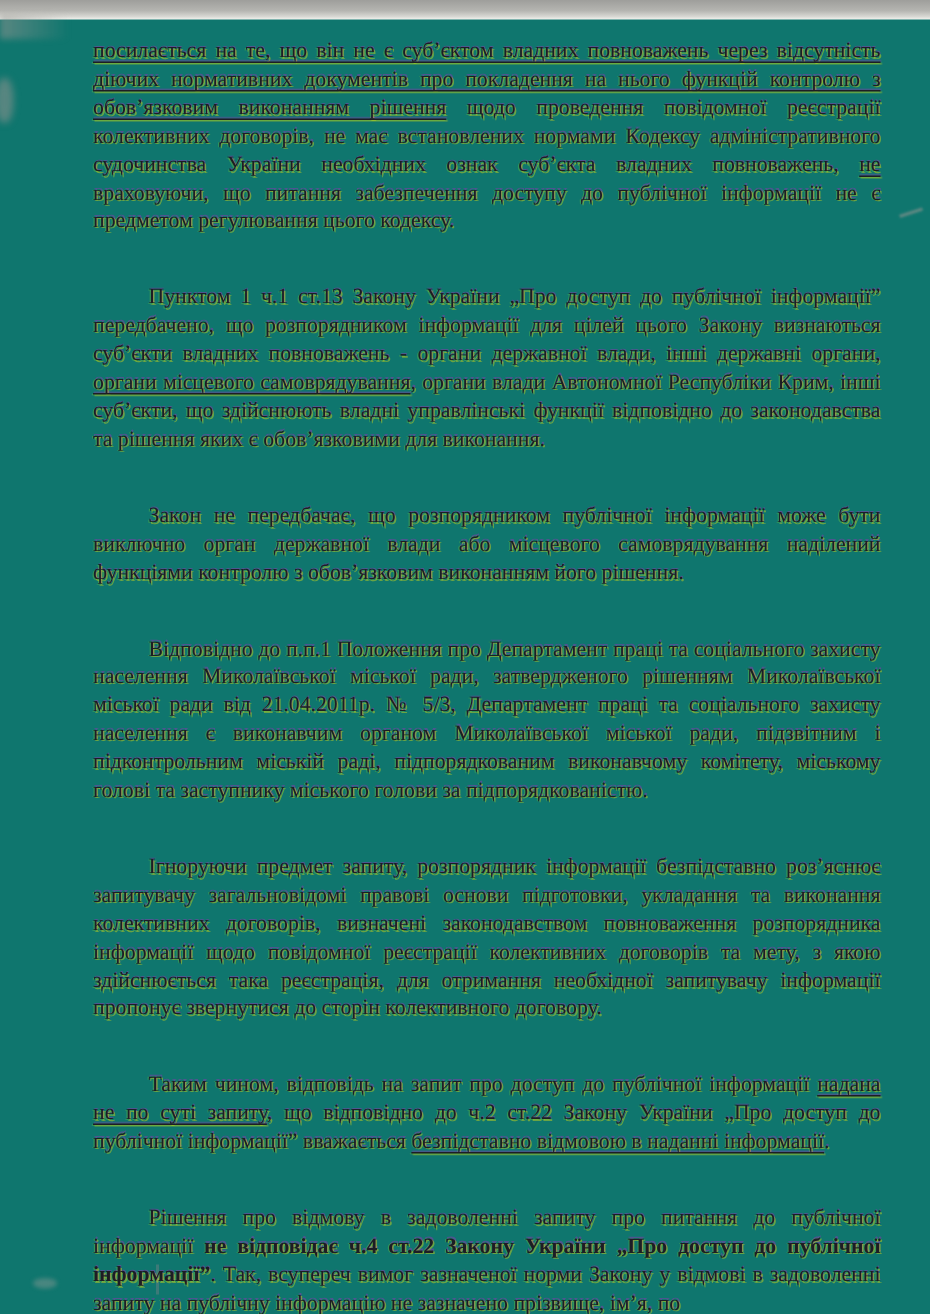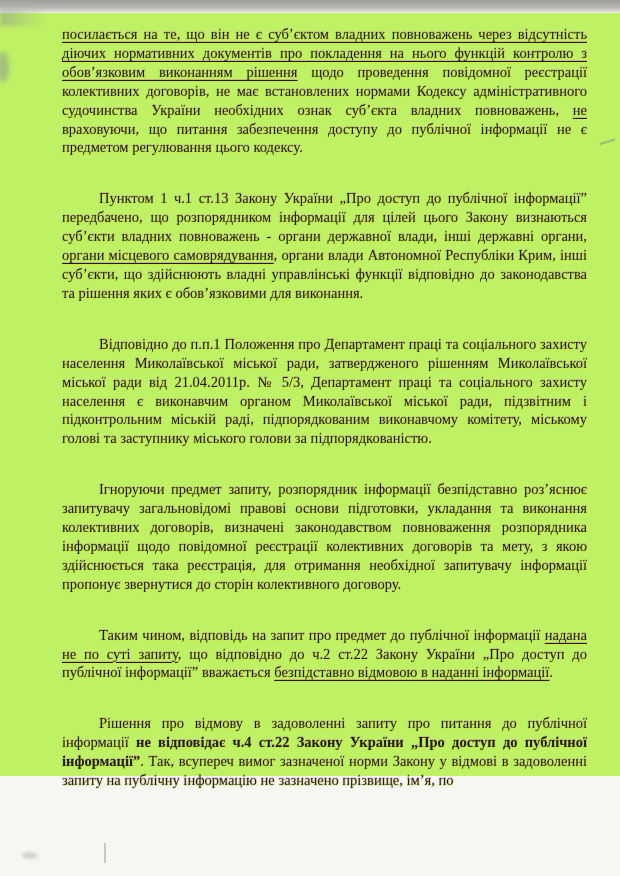--- a/index.html
+++ b/index.html
@@ -3,22 +3,22 @@
 <meta charset="utf-8">
 <style>
   html, body {
     margin: 0; padding: 0;
     width: 620px; height: 876px;
     background: #f6f6f3;
     overflow: hidden;
   }
   .page {
     position: relative;
-    width: 620px; height: 776px;
-    background: #bef264;
+    width: 620px; height: 876px;
+    background: #0f766e;
     font-family: "Liberation Serif", "DejaVu Serif", serif;
     text-decoration: underline;
   }
   
   .scan-band-top {
     position: absolute; top: 0; left: 0; right: 0; height: 13px;
     background: linear-gradient(to bottom, #9e9e9b 0%, #b5b5b1 55%, #d8d8d3 85%, #f2f2ee 100%);
   }
   .scan-corner-shade {
     position: absolute; top: 10px; left: 0; width: 46px; height: 16px;
@@ -74,18 +74,19 @@
   <div class="scan-band-top"></div>
   <div class="scan-corner-shade"></div>
   <div class="smudge-left"></div>
   <div class="mark-right"></div>
   <div class="mark-bottom-line"></div>
   <div class="smudge-bottom"></div>
 
   <div class="text-block">
       <p class="para"><span class="run-underline">посилається на те, що він не є суб’єктом владних повноважень через відсутність діючих нормативних документів про покладення на нього функцій контролю з обов’язковим виконанням рішення</span><span class=""> щодо проведення повідомної реєстрації колективних договорів, не має встановлених нормами Кодексу адміністративного судочинства України необхідних ознак суб’єкта владних повноважень, </span><span class="run-underline">не</span><span class=""> враховуючи, що питання забезпечення доступу до публічної інформації не є предметом регулювання цього кодексу.</span></p>
       <p class="para indent gap"><span class="">Пунктом 1 ч.1 ст.13 Закону України „Про доступ до публічної інформації” передбачено, що розпорядником інформації для цілей цього Закону визнаються суб’єкти владних повноважень - органи державної влади, інші державні органи, </span><span class="run-underline">органи місцевого самоврядування</span><span class="">, органи влади Автономної Республіки Крим, інші суб’єкти, що здійснюють владні управлінські функції відповідно до законодавства та рішення яких є обов’язковими для виконання.</span></p>
+      <p class="para indent"><span class="">Закон не передбачає, що розпорядником публічної інформації може бути виключно орган державної влади або місцевого самоврядування наділений функціями контролю з обов’язковим виконанням його рішення.</span></p>
       <p class="para indent gap"><span class="">Відповідно до п.п.1 Положення про Департамент праці та соціального захисту населення Миколаївської міської ради, затвердженого рішенням Миколаївської міської ради від 21.04.2011р. № 5/3, Департамент праці та соціального захисту населення є виконавчим органом Миколаївської міської ради, підзвітним і підконтрольним міській раді, підпорядкованим виконавчому комітету, міському голові та заступнику міського голови за підпорядкованістю.</span></p>
       <p class="para indent gap"><span class="">Ігноруючи предмет запиту, розпорядник інформації безпідставно роз’яснює запитувачу загальновідомі правові основи підготовки, укладання та виконання колективних договорів, визначені законодавством повноваження розпорядника інформації щодо повідомної реєстрації колективних договорів та мету, з якою здійснюється така реєстрація, для отримання необхідної запитувачу інформації пропонує звернутися до сторін колективного договору.</span></p>
-      <p class="para indent gap"><span class="">Таким чином, відповідь на запит про предмет до публічної інформації </span><span class="run-underline">надана не по суті запиту</span><span class="">, що відповідно до ч.2 ст.22 Закону України „Про доступ до публічної інформації” вважається </span><span class="run-underline">безпідставно відмовою в наданні інформації</span><span class="">.</span></p>
+      <p class="para indent gap"><span class="">Таким чином, відповідь на запит про доступ до публічної інформації </span><span class="run-underline">надана не по суті запиту</span><span class="">, що відповідно до ч.2 ст.22 Закону України „Про доступ до публічної інформації” вважається </span><span class="run-underline">безпідставно відмовою в наданні інформації</span><span class="">.</span></p>
       <p class="para indent gap"><span class="">Рішення про відмову в задоволенні запиту про питання до публічної інформації </span><span class="run-bold ">не відповідає ч.4 ст.22 Закону України „Про доступ до публічної інформації”</span><span class="">. Так, всупереч вимог зазначеної норми Закону у відмові в задоволенні запиту на публічну інформацію не зазначено прізвище, ім’я, по</span></p>
     </div>
 </div>
 
 </body></html>

